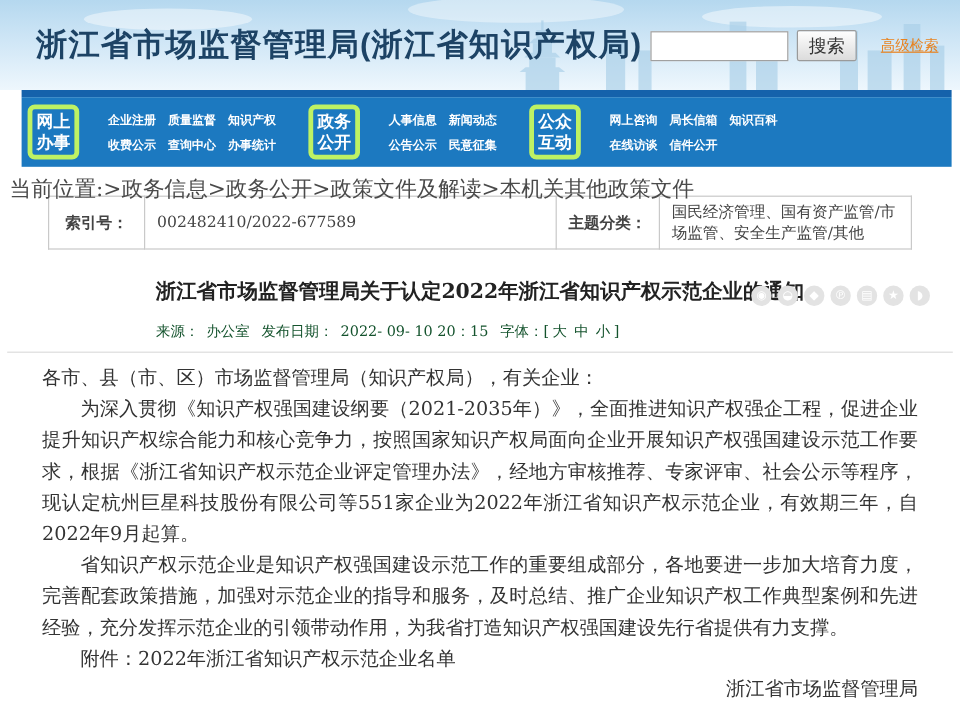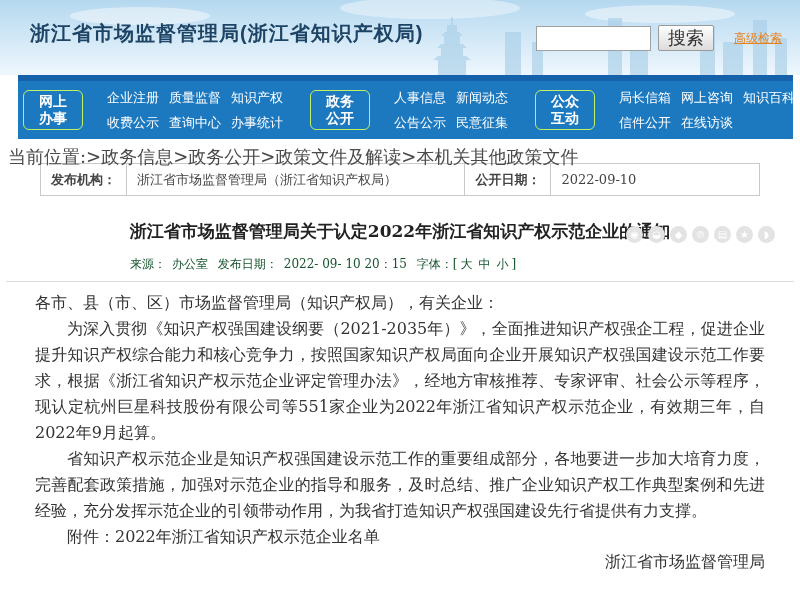--- a/index.html
+++ b/index.html
@@ -9,47 +9,47 @@
     font-family:"Liberation Sans","DejaVu Sans",sans-serif;
   }
   
   .header {
     position:relative; height:75px;
     background:linear-gradient(180deg,#b5d8ef 0%, #cfe6f6 45%, #eef7fd 100%);
   }
   .header-illustration { position:absolute; inset:0; width:100%; height:100%; }
   .site-title {
     position:absolute; left:30px; top:20px; margin:0;
-    font-size:20px; font-weight:bold; color:#1d4365; letter-spacing:1px;
+    font-size:26px; font-weight:bold; color:#1d4365; letter-spacing:1px;
     z-index:2; white-space:nowrap;
   }
   .search-area { position:absolute; right:18px; top:25px; display:flex; align-items:center; z-index:2; }
   .search-input {
     width:115px; height:25px; border:1px solid #a0a0a0; background:#fff; outline:none; padding:0 4px; font-size:12px;
   }
   .search-btn {
-    height:26px; margin-left:7px; padding:0 9px; font-size:18px; color:#333;
+    height:26px; margin-left:7px; padding:0 9px; font-size:15px; color:#333;
     background:linear-gradient(#fefefe,#dcdcdc); border:1px solid #9a9a9a; border-radius:2px; cursor:pointer;
     font-family:Liberation Sans, sans-serif;
   }
   .advanced-link { margin-left:20px; font-size:12px; color:#e8821e; text-decoration:underline; cursor:pointer; white-space:nowrap; }
   
   .nav-wrap { margin:0 7px 0 18px; }
   .nav-strip { height:6px; background:#1562ab; }
   .nav {
     background:#1c79c0; height:58px; display:flex; align-items:center; padding-left:5px; color:#fff;
   }
   .nav-group { display:flex; align-items:center; margin-right:27px; }
   .nav-box {
-    width:60px; border:1px solid #bef264; border-radius:6px; text-align:center;
+    width:43px; border:4px solid #bef264; border-radius:6px; text-align:center;
     font-size:14px; font-weight:bold; line-height:17px; padding:2px 0; margin-right:24px; cursor:pointer;
   }
   .nav-cols { display:flex; gap:10px; }
   .nav-col { display:flex; flex-direction:column; gap:7px; }
-  .nav-item { font-size:13px; font-weight:normal; white-space:nowrap; cursor:pointer; min-height:13px; }
+  .nav-item { font-size:10px; font-weight:bold; white-space:nowrap; cursor:pointer; min-height:13px; }
   
   .breadcrumb {
     padding:6px 0 4px 8px; font-size:18px; color:#4a4a4a; height:22px;
     font-family:"DejaVu Serif","Liberation Serif",serif; cursor:pointer;
   }
   
   .info-table-wrap { margin:2px 40px 0; }
   table.info { width:100%; border-collapse:collapse; font-family:"DejaVu Serif","Liberation Serif",serif; }
   table.info td { border:1px solid #c9c9c9; font-size:13px; color:#444; padding:4px 10px; vertical-align:middle; }
   td.cell-label { width:80px; text-align:center; font-weight:bold; color:#333; white-space:nowrap; padding:4px 4px; }
@@ -163,46 +163,46 @@
       </div>
     </div>
 
     <div class="nav-group">
       <div class="nav-box">
         <div>公众</div>
         <div>互动</div>
       </div>
       <div class="nav-cols">
         <div class="nav-col">
+          <span class="nav-item">网上咨询</span>
+          <span class="nav-item">在线访谈</span>
+        </div>
+        <div class="nav-col">
           <span class="nav-item">局长信箱</span>
           <span class="nav-item">信件公开</span>
-        </div>
-        <div class="nav-col">
-          <span class="nav-item">网上咨询</span>
-          <span class="nav-item">在线访谈</span>
         </div>
         <div class="nav-col">
           <span class="nav-item">知识百科</span>
           <span class="nav-item"></span>
         </div>
       </div>
     </div>
   </div>
 </div>
 
 <div class="breadcrumb">当前位置:&gt;政务信息&gt;政务公开&gt;政策文件及解读&gt;本机关其他政策文件</div>
 
 <div class="info-table-wrap">
   <table class="info">
     <tbody>
-    <tr class="row-2">
-      <td class="cell-label">发布机构：</td>
-      <td class="cell-value-1">浙江省市场监督管理局（浙江省知识产权局）</td>
-      <td class="cell-label cell-label2">公开日期：</td>
-      <td class="cell-value-2">2022-09-10</td>
+        <tr class="row-1">
+      <td class="cell-label">索引号：</td>
+      <td class="cell-value-1">002482410/2022-677589</td>
+      <td class="cell-label cell-label2">主题分类：</td>
+      <td class="cell-value-2">国民经济管理、国有资产监管/市场监管、安全生产监管/其他</td>
     </tr>
   </tbody>
     </table>
 </div>
 
 <div class="title-block">
   <div class="doc-title">浙江省市场监督管理局关于认定2022年浙江省知识产权示范企业的通知</div>
   <div class="doc-meta">
     <span class="sep">来源：</span><span class="sep">办公室</span>
     <span class="sep">发布日期：</span><span class="sep">2022- 09- 10 20：15</span>

